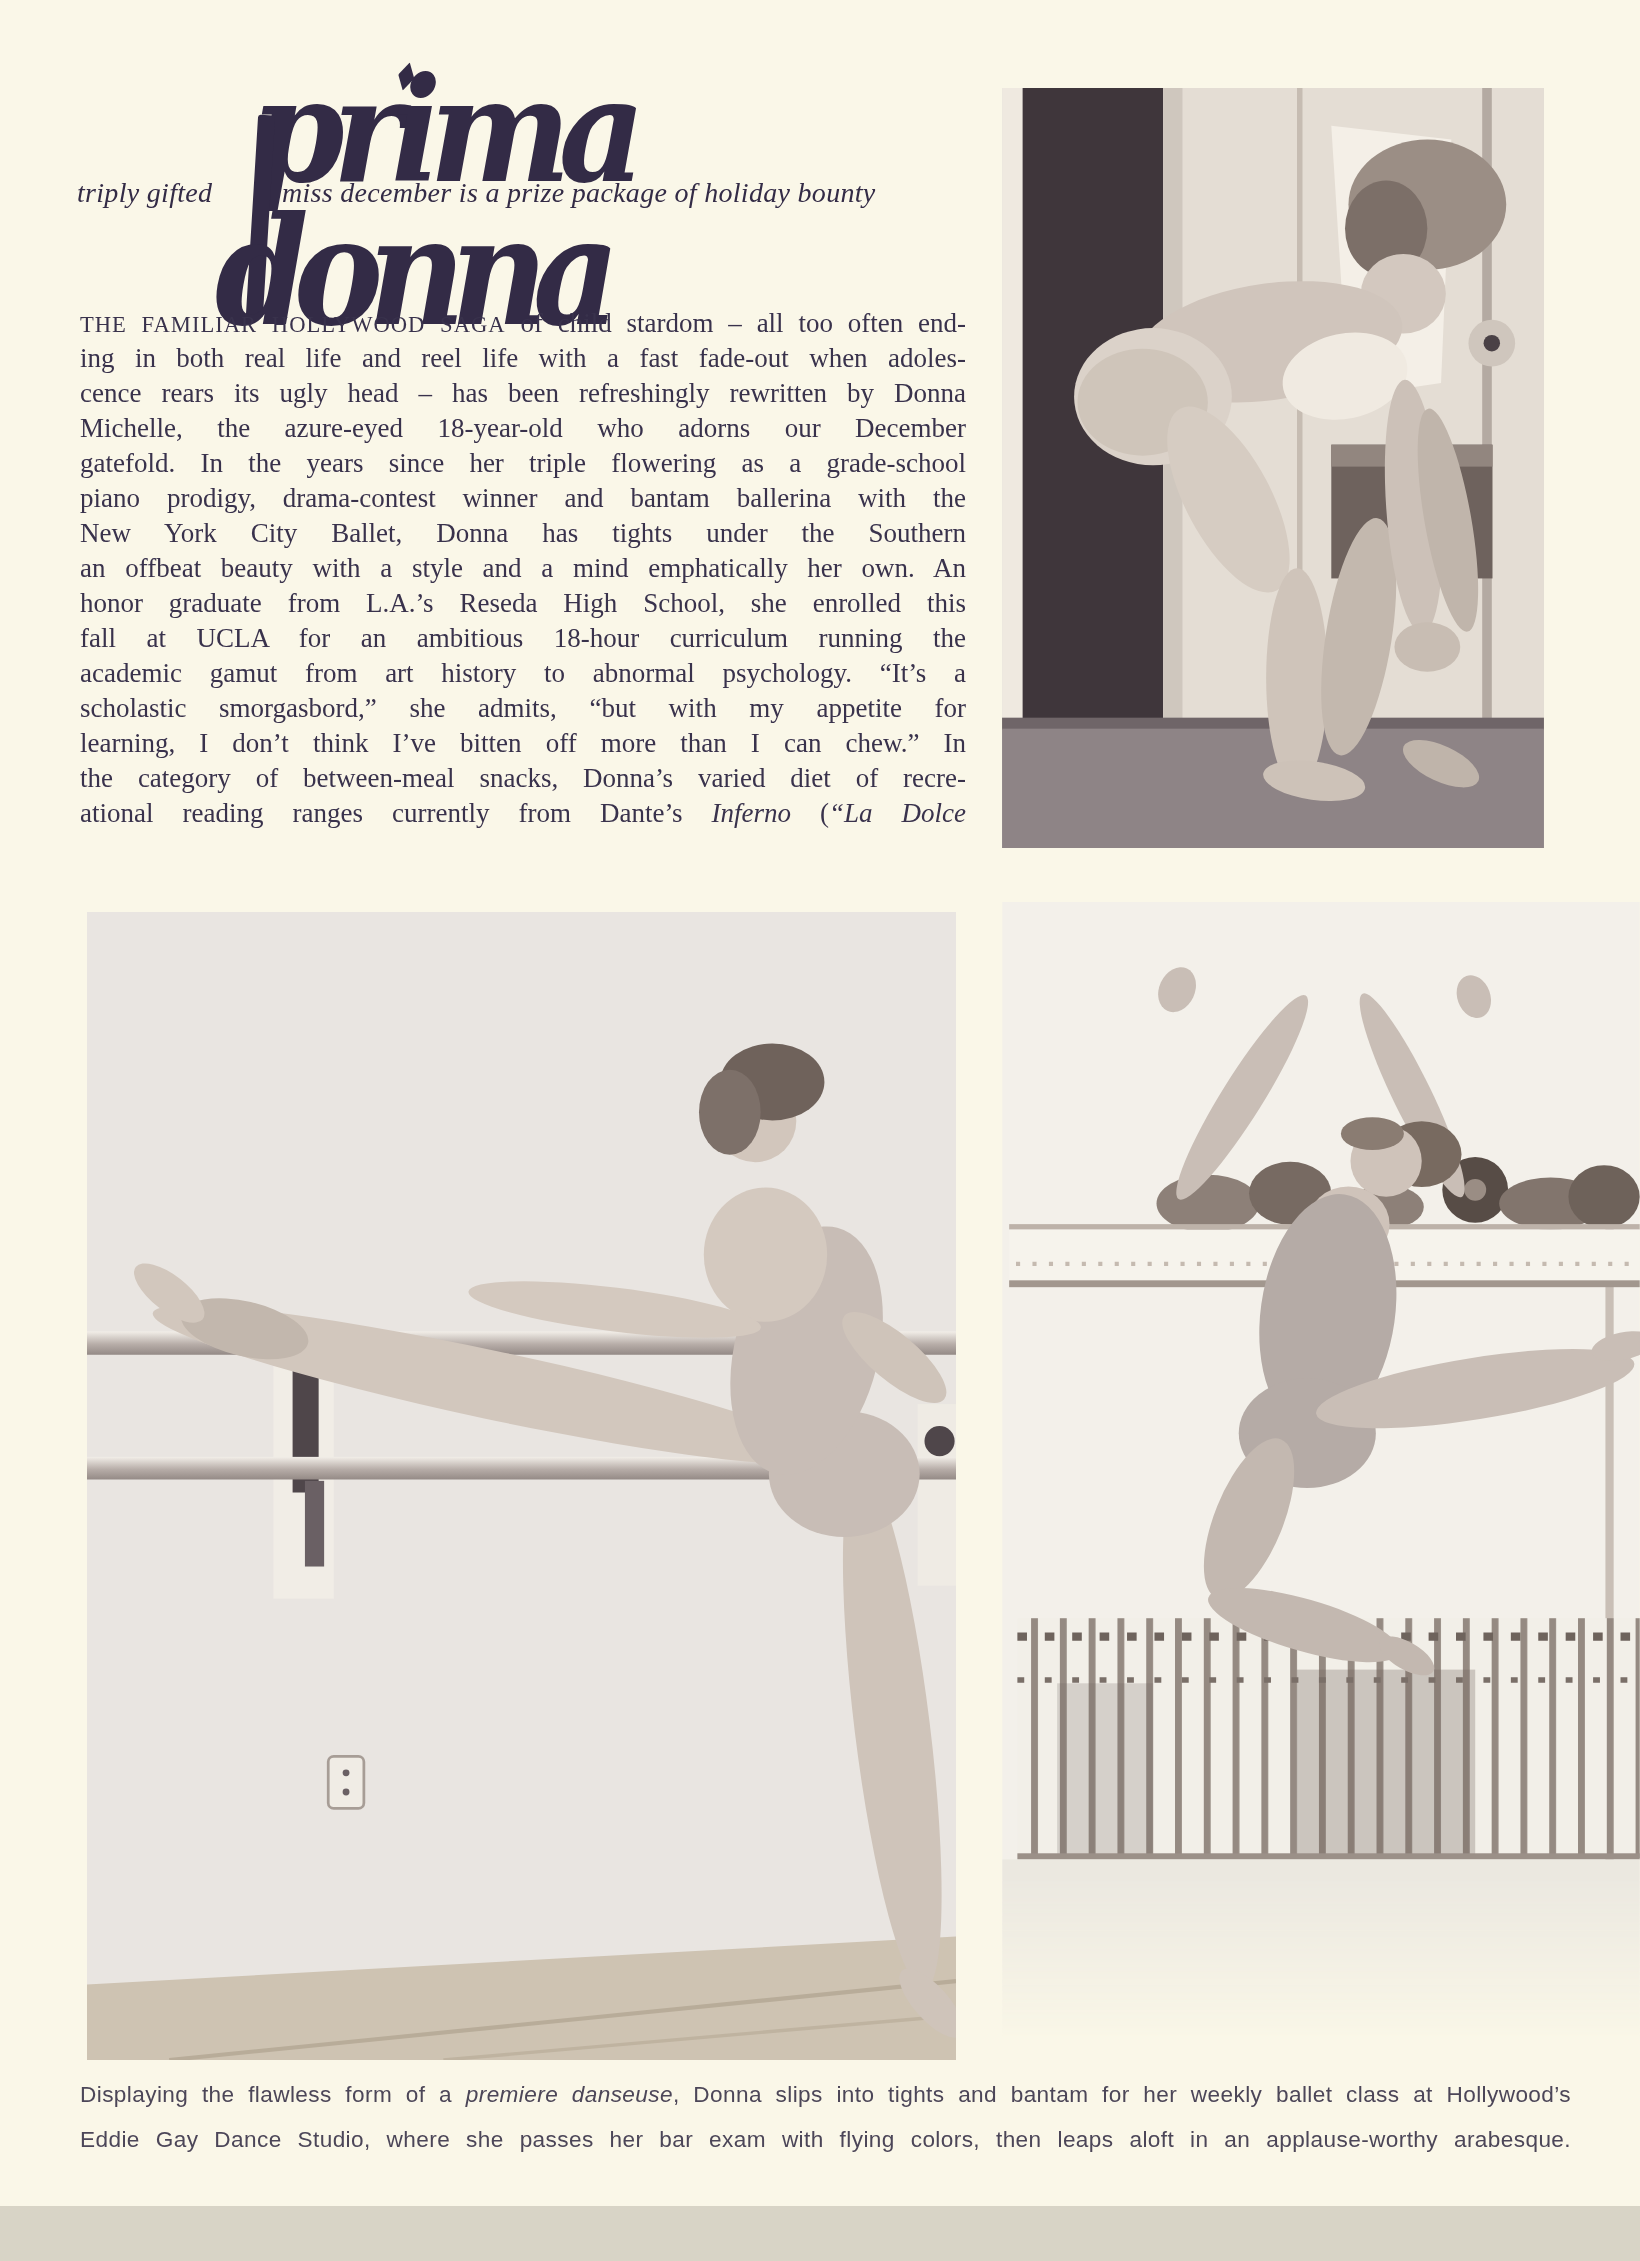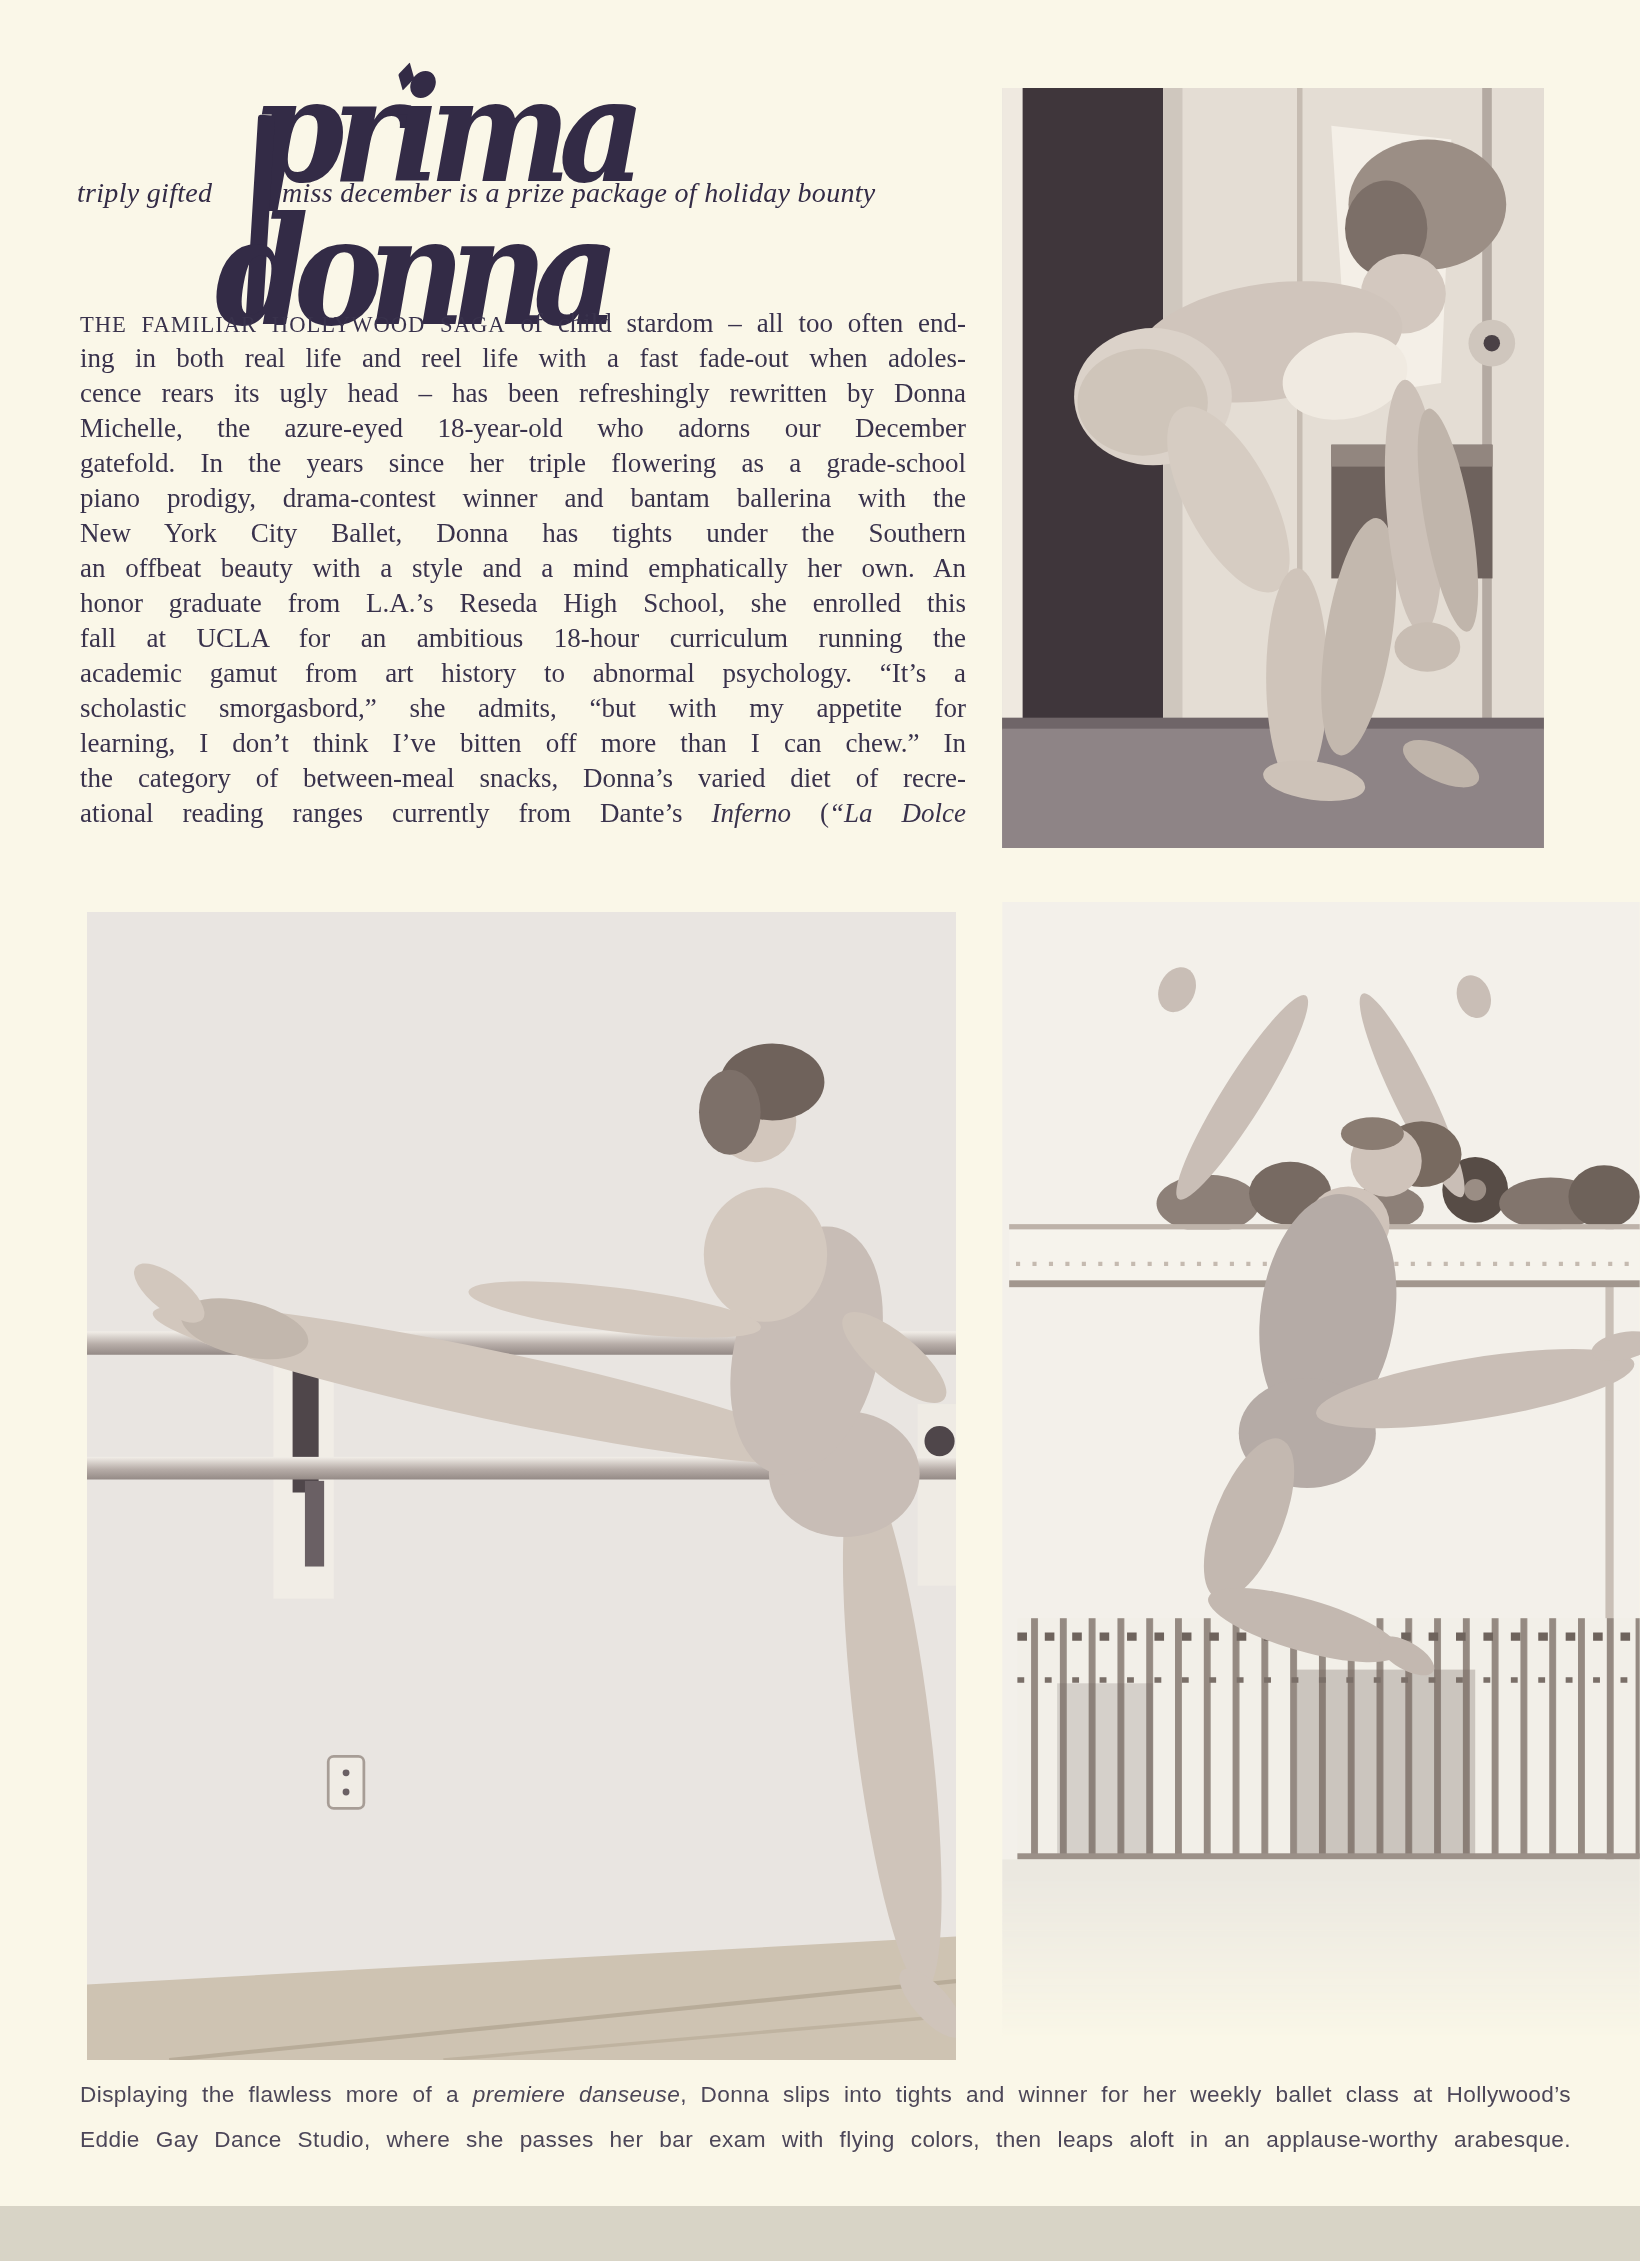--- a/index.html
+++ b/index.html
@@ -214,18 +214,18 @@
         <ellipse cx="690" cy="710" rx="235" ry="45" fill="#c9beb6" transform="rotate(-9 690 710)"></ellipse>
         <ellipse cx="905" cy="648" rx="46" ry="20" fill="#c9beb6" transform="rotate(-12 905 648)"></ellipse>
         <ellipse cx="360" cy="900" rx="50" ry="125" fill="#c3b8b0" transform="rotate(22 360 900)"></ellipse>
         <ellipse cx="440" cy="1055" rx="145" ry="38" fill="#c3b8b0" transform="rotate(16 440 1055)"></ellipse>
         <ellipse cx="590" cy="1100" rx="45" ry="20" fill="#c3b8b0" transform="rotate(30 590 1100)"></ellipse>
       </g>
     </svg>
   </figure>
 
   <section class="caption">
-      <div class="cap-line"><span>Displaying the flawless more of a </span><span class="s-i">premiere danseuse</span><span>, Donna slips into tights and winner for her weekly ballet class at Hollywood’s</span></div>
+      <div class="cap-line"><span>Displaying the flawless form of a </span><span class="s-i">premiere danseuse</span><span>, Donna slips into tights and bantam for her weekly ballet class at Hollywood’s</span></div>
       <div class="cap-line"><span>Eddie Gay Dance Studio, where she passes her bar exam with flying colors, then leaps aloft in an applause-worthy arabesque.</span></div>
     </section>
 
 </div>
 
 
 </body></html>

